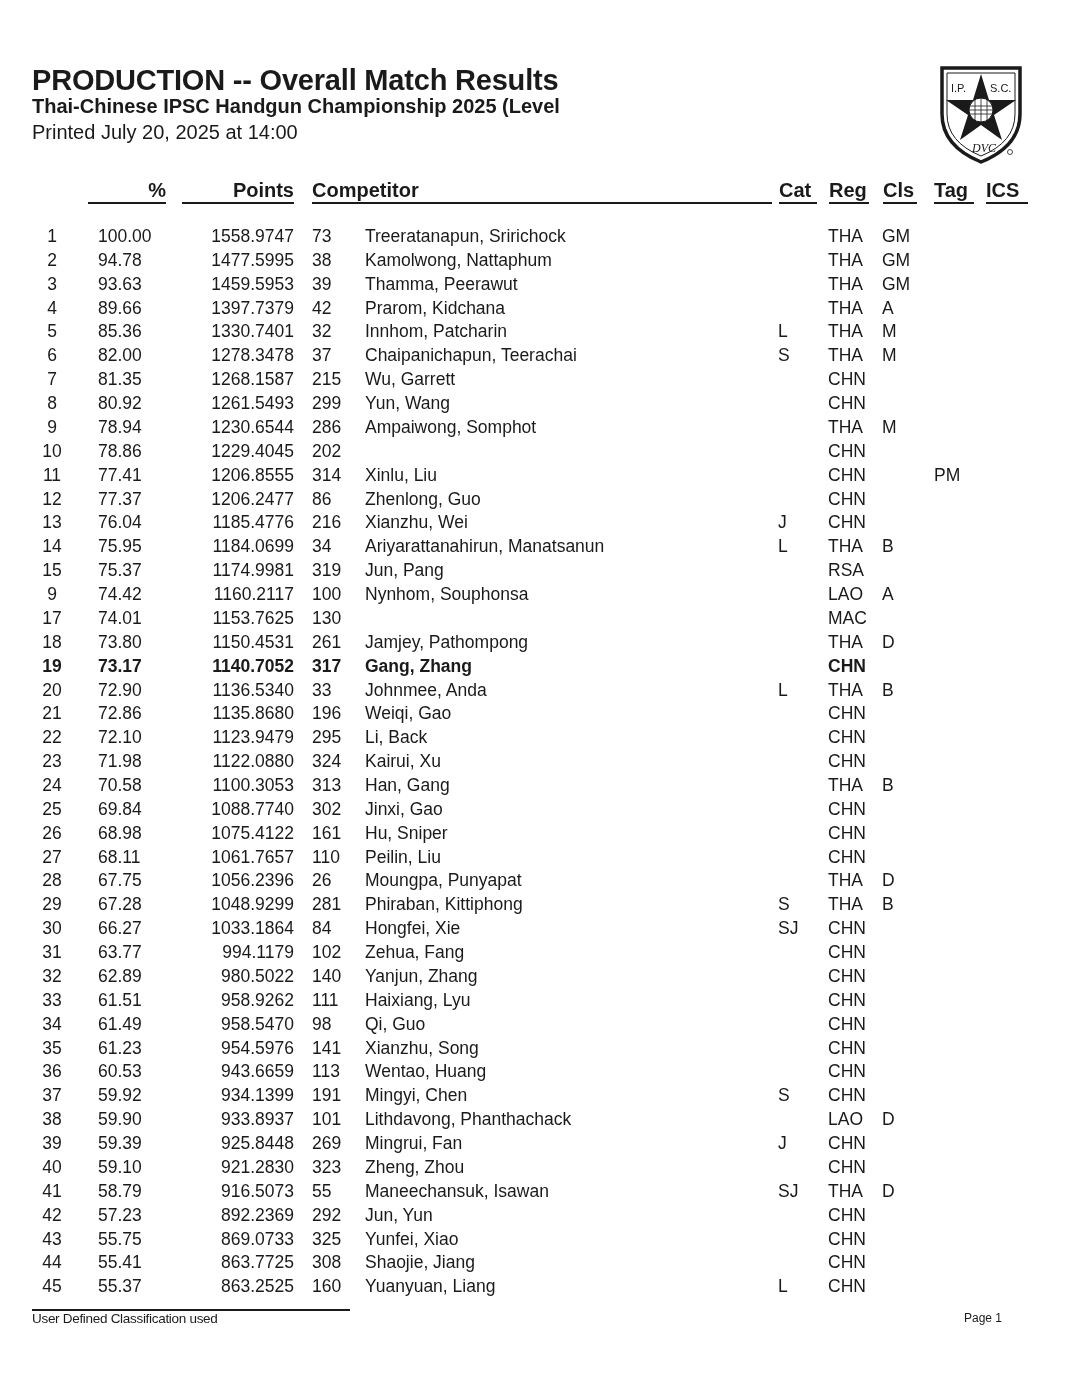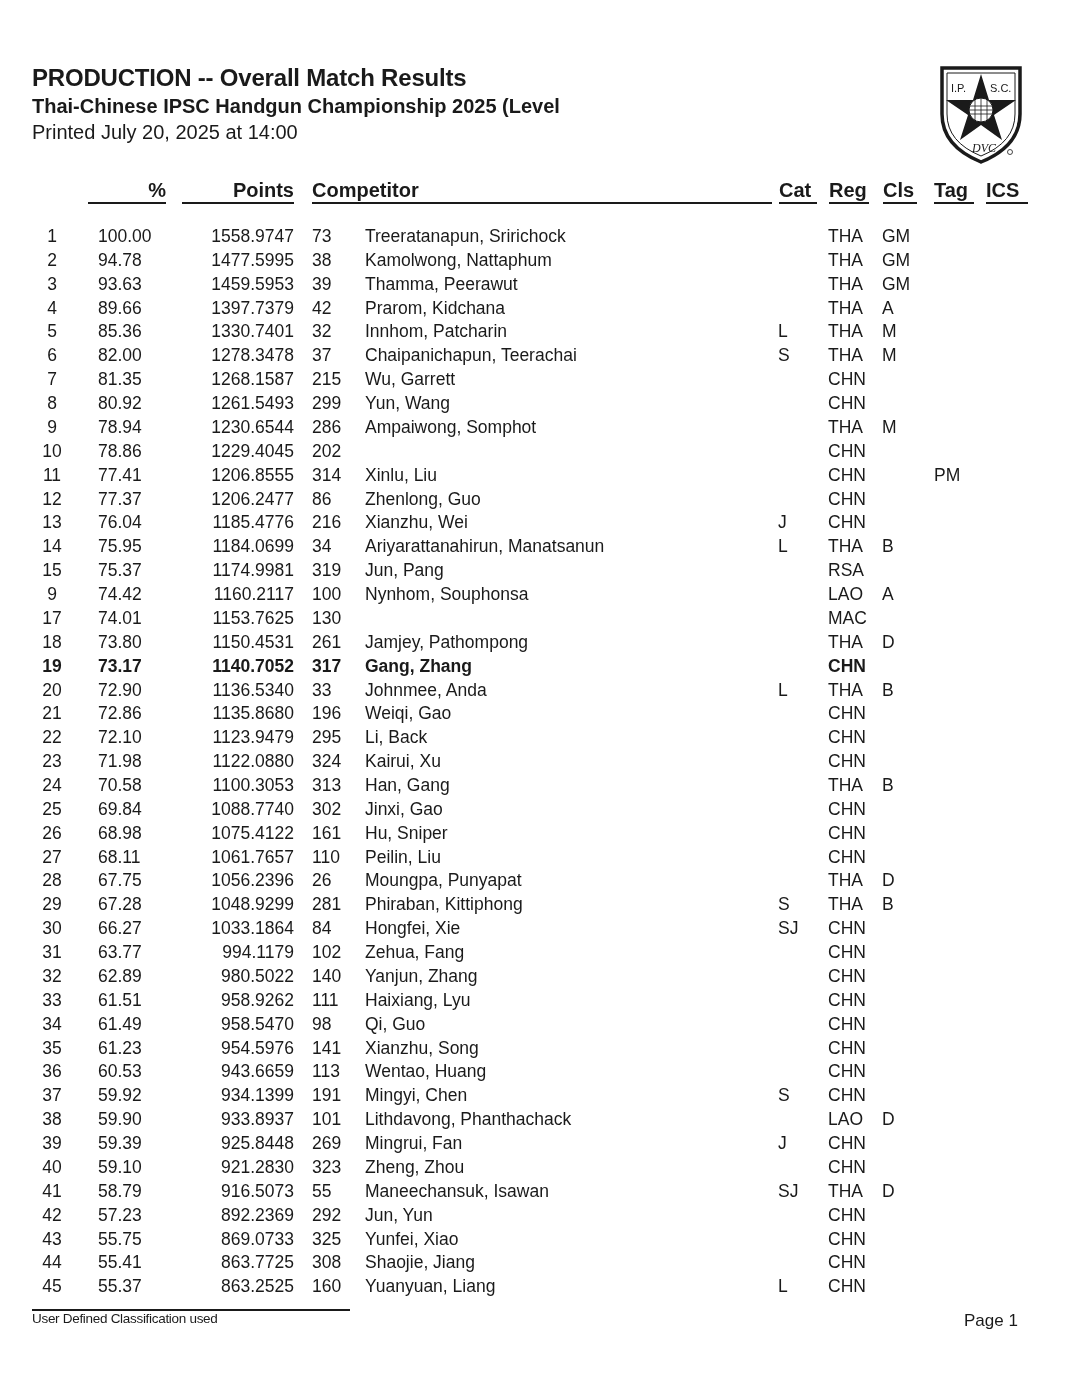--- a/index.html
+++ b/index.html
@@ -2,21 +2,21 @@
 <html><head>
   <meta charset="utf-8">
   <style>
     html, body { margin: 0; padding: 0; background: #ffffff; }
     body {
       width: 1080px; height: 1398px; position: relative; overflow: hidden;
       font-family: "Liberation Sans", sans-serif; color: #1a1a1a;
     }
     .title {
       position: absolute; left: 32px; top: 64px;
-      font-size: 24px; font-weight: bold; letter-spacing: -0.2px;
+      font-size: 29px; font-weight: bold; letter-spacing: -0.2px;
     }
     .subtitle {
       position: absolute; left: 32px; top: 95px;
       font-size: 20px; font-weight: bold;
     }
     .printed {
       position: absolute; left: 32px; top: 121px;
       font-size: 20px;
     }
     .logo {
@@ -44,21 +44,21 @@
     .c-tag { left: 934px; width: 40px; text-align: left; }
     .c-ics { left: 986px; width: 40px; text-align: left; }
     .footer-line {
       position: absolute; left: 32px; top: 1309px; width: 318px; height: 0;
       border-top: 2px solid #1a1a1a;
     }
     .footer-note {
       position: absolute; left: 32px; top: 1311px; font-size: 13.5px; letter-spacing: -0.3px;
     }
     .page-num {
-      position: absolute; left: 964px; top: 1311px; font-size: 17px;
+      position: absolute; left: 964px; top: 1311px; font-size: 12px;
     }
   </style>
 </head>
 <body>
 
 <div class="title">PRODUCTION -- Overall Match Results</div>
 <div class="subtitle">Thai-Chinese IPSC Handgun Championship 2025 (Level</div>
 <div class="printed">Printed July 20, 2025 at 14:00</div>
 
 <svg class="logo" viewBox="0 0 86 100">

